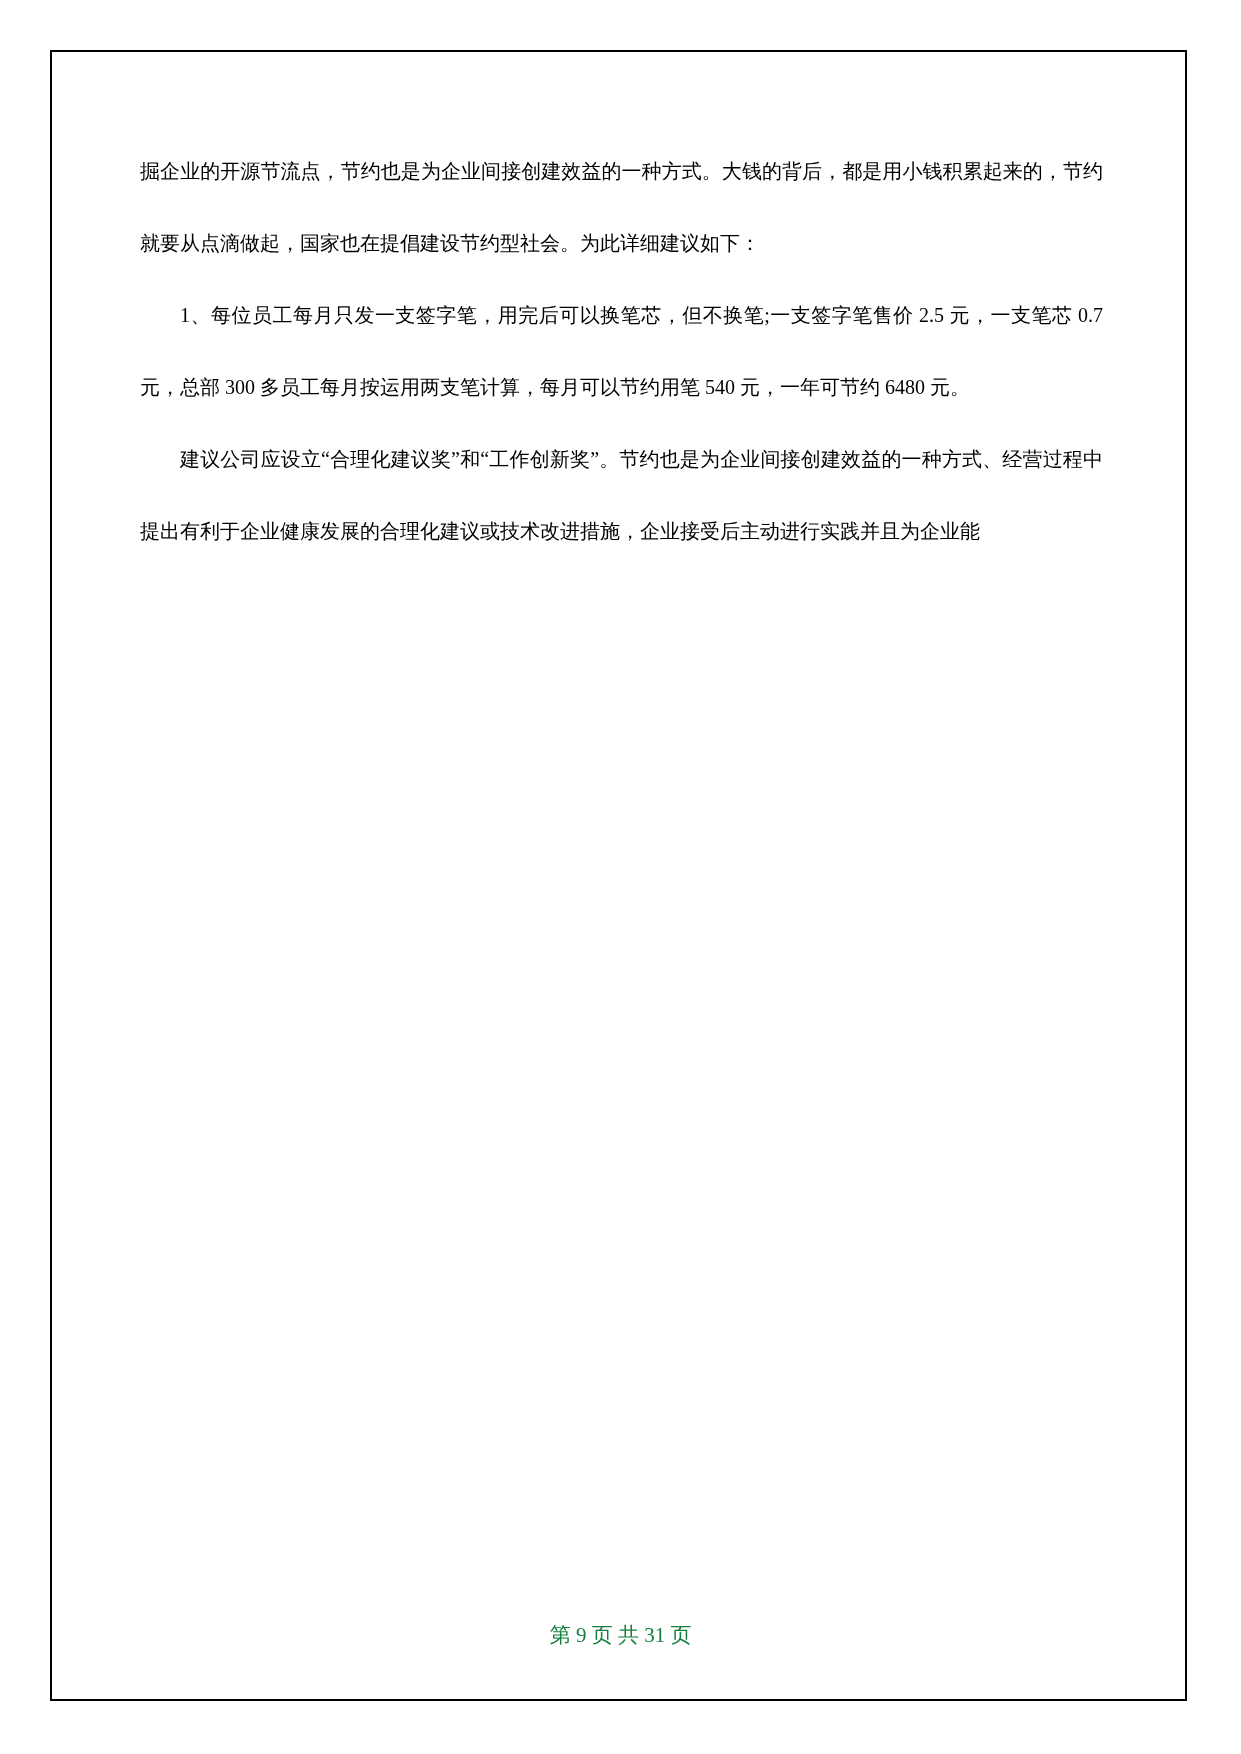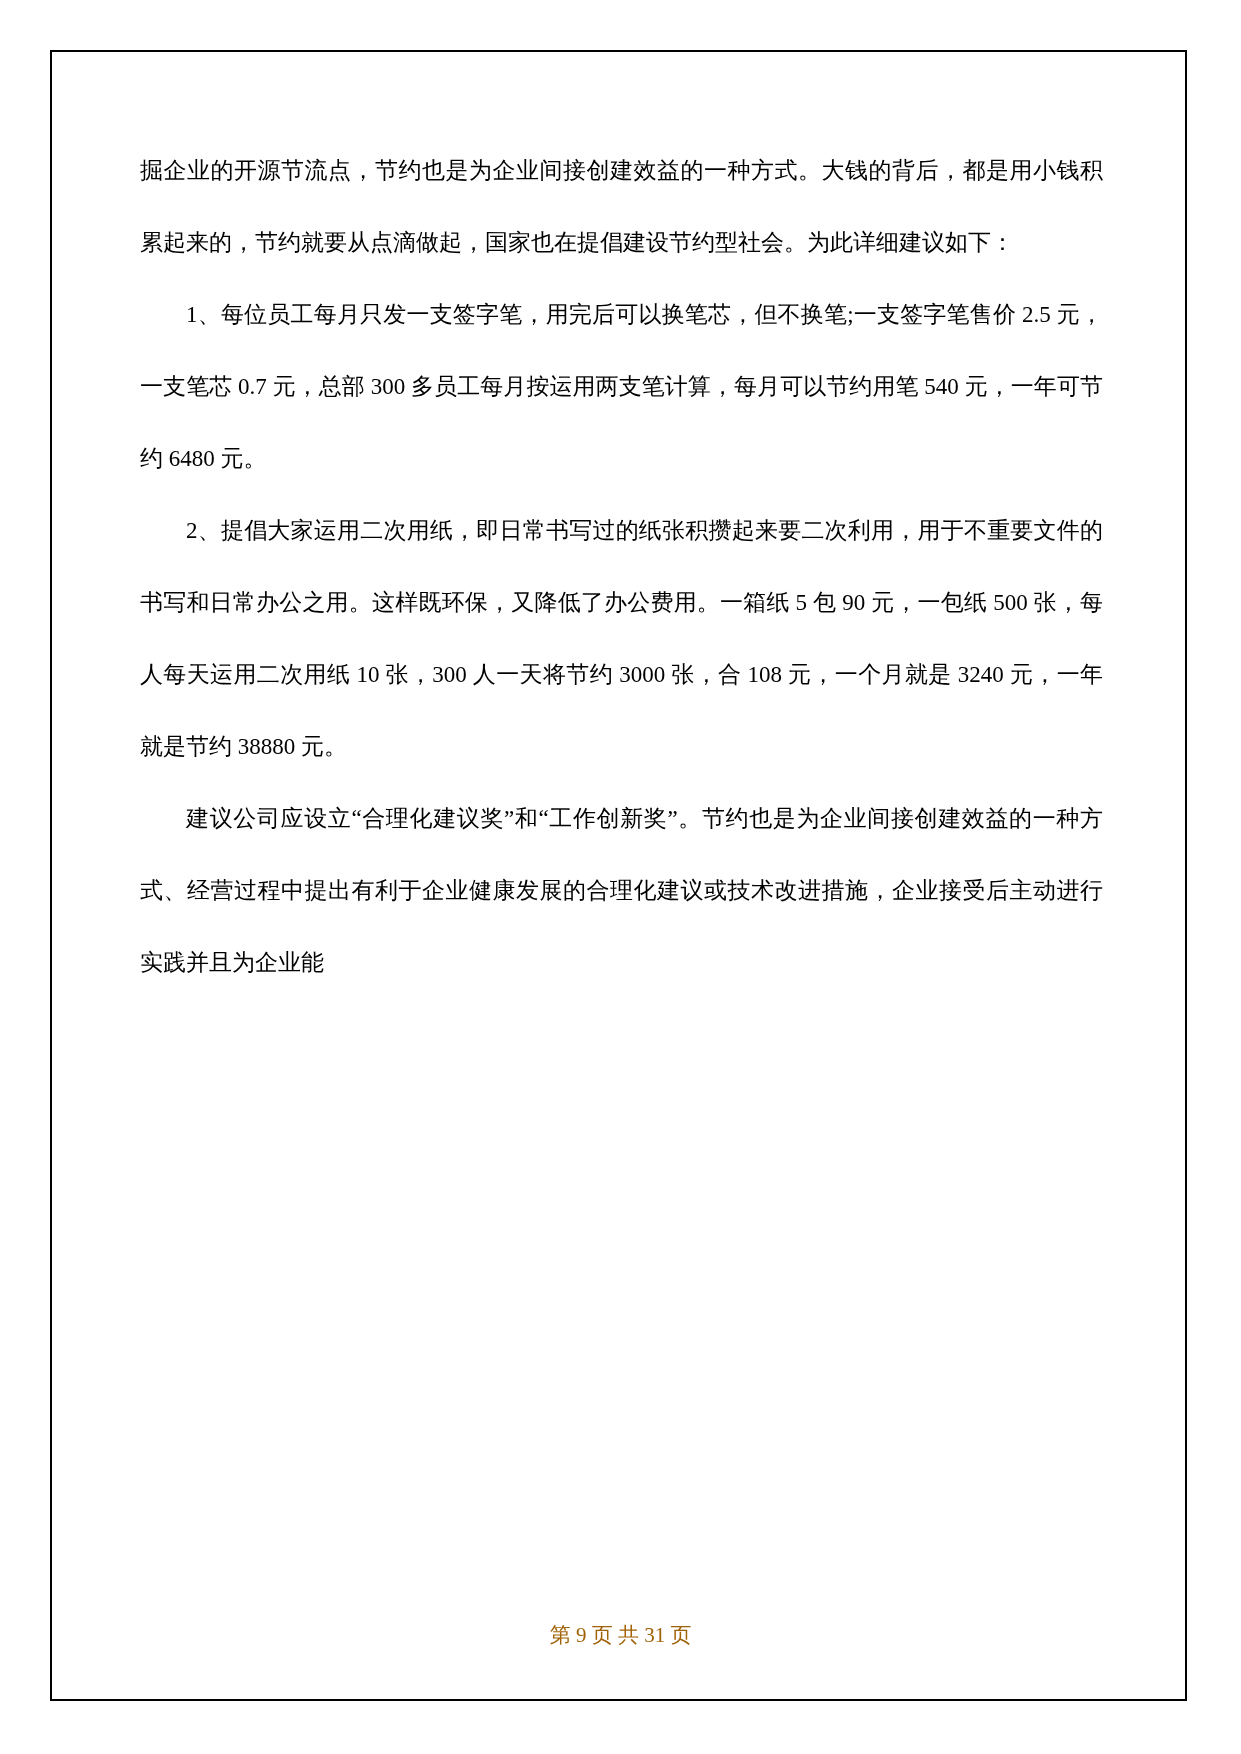--- a/index.html
+++ b/index.html
@@ -23,51 +23,50 @@
     height: 1651px;
     border: 2px solid #000000;
     box-sizing: border-box;
     pointer-events: none;
   }
   .doc-body {
     position: absolute;
     left: 140px;
     top: 135px;
     width: 963px;
-    font-size: 23px;
+    font-size: 20px;
     line-height: 72px;
     text-align: justify;
     letter-spacing: 0;
   }
   .para {
     margin: 0;
     padding: 0;
     text-indent: 0;
   }
   .para.indent {
     text-indent: 2em;
   }
   .page-footer {
     position: absolute;
     left: 0;
     top: 1620px;
     width: 1241px;
     text-align: center;
     font-size: 21px;
     line-height: 30px;
-    color: #a16207;
+    color: #15803d;
   }
 </style>
 </head>
 <body>
 
 <div class="page-border"></div>
 
 <div class="doc-body">
     <p class="para">掘企业的开源节流点，节约也是为企业间接创建效益的一种方式。大钱的背后，都是用小钱积累起来的，节约就要从点滴做起，国家也在提倡建设节约型社会。为此详细建议如下：</p>
     <p class="para indent">1、每位员工每月只发一支签字笔，用完后可以换笔芯，但不换笔;一支签字笔售价 2.5 元，一支笔芯 0.7 元，总部 300 多员工每月按运用两支笔计算，每月可以节约用笔 540 元，一年可节约 6480 元。</p>
-    <p class="para indent">2、提倡大家运用二次用纸，即日常书写过的纸张积攒起来要二次利用，用于不重要文件的书写和日常办公之用。这样既环保，又降低了办公费用。一箱纸 5 包 90 元，一包纸 500 张，每人每天运用二次用纸 10 张，300 人一天将节约 3000 张，合 108 元，一个月就是 3240 元，一年就是节约 38880 元。</p>
     <p class="para indent">建议公司应设立“合理化建议奖”和“工作创新奖”。节约也是为企业间接创建效益的一种方式、经营过程中提出有利于企业健康发展的合理化建议或技术改进措施，企业接受后主动进行实践并且为企业能</p>
   </div>
 
 <div class="page-footer">
   <span>第 9 页  共 31 页</span>
 </div>
 
 </body></html>

